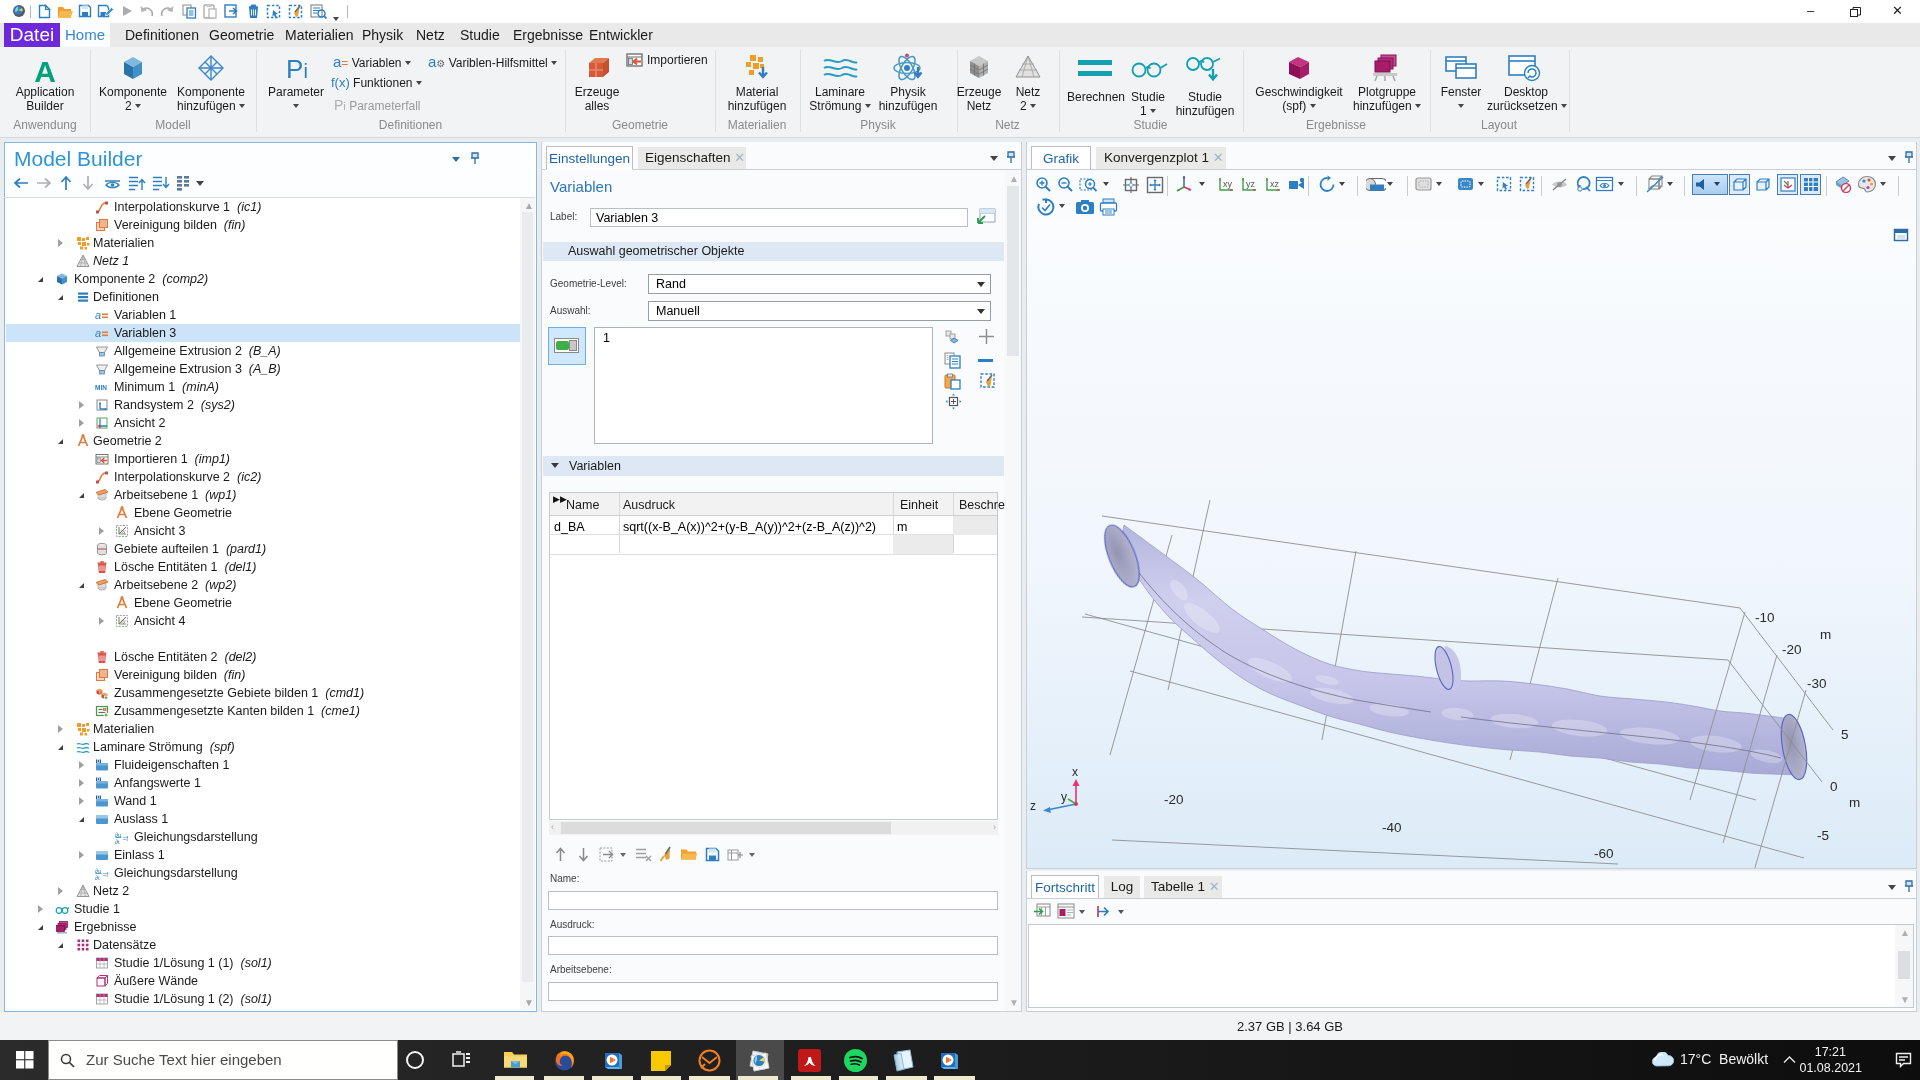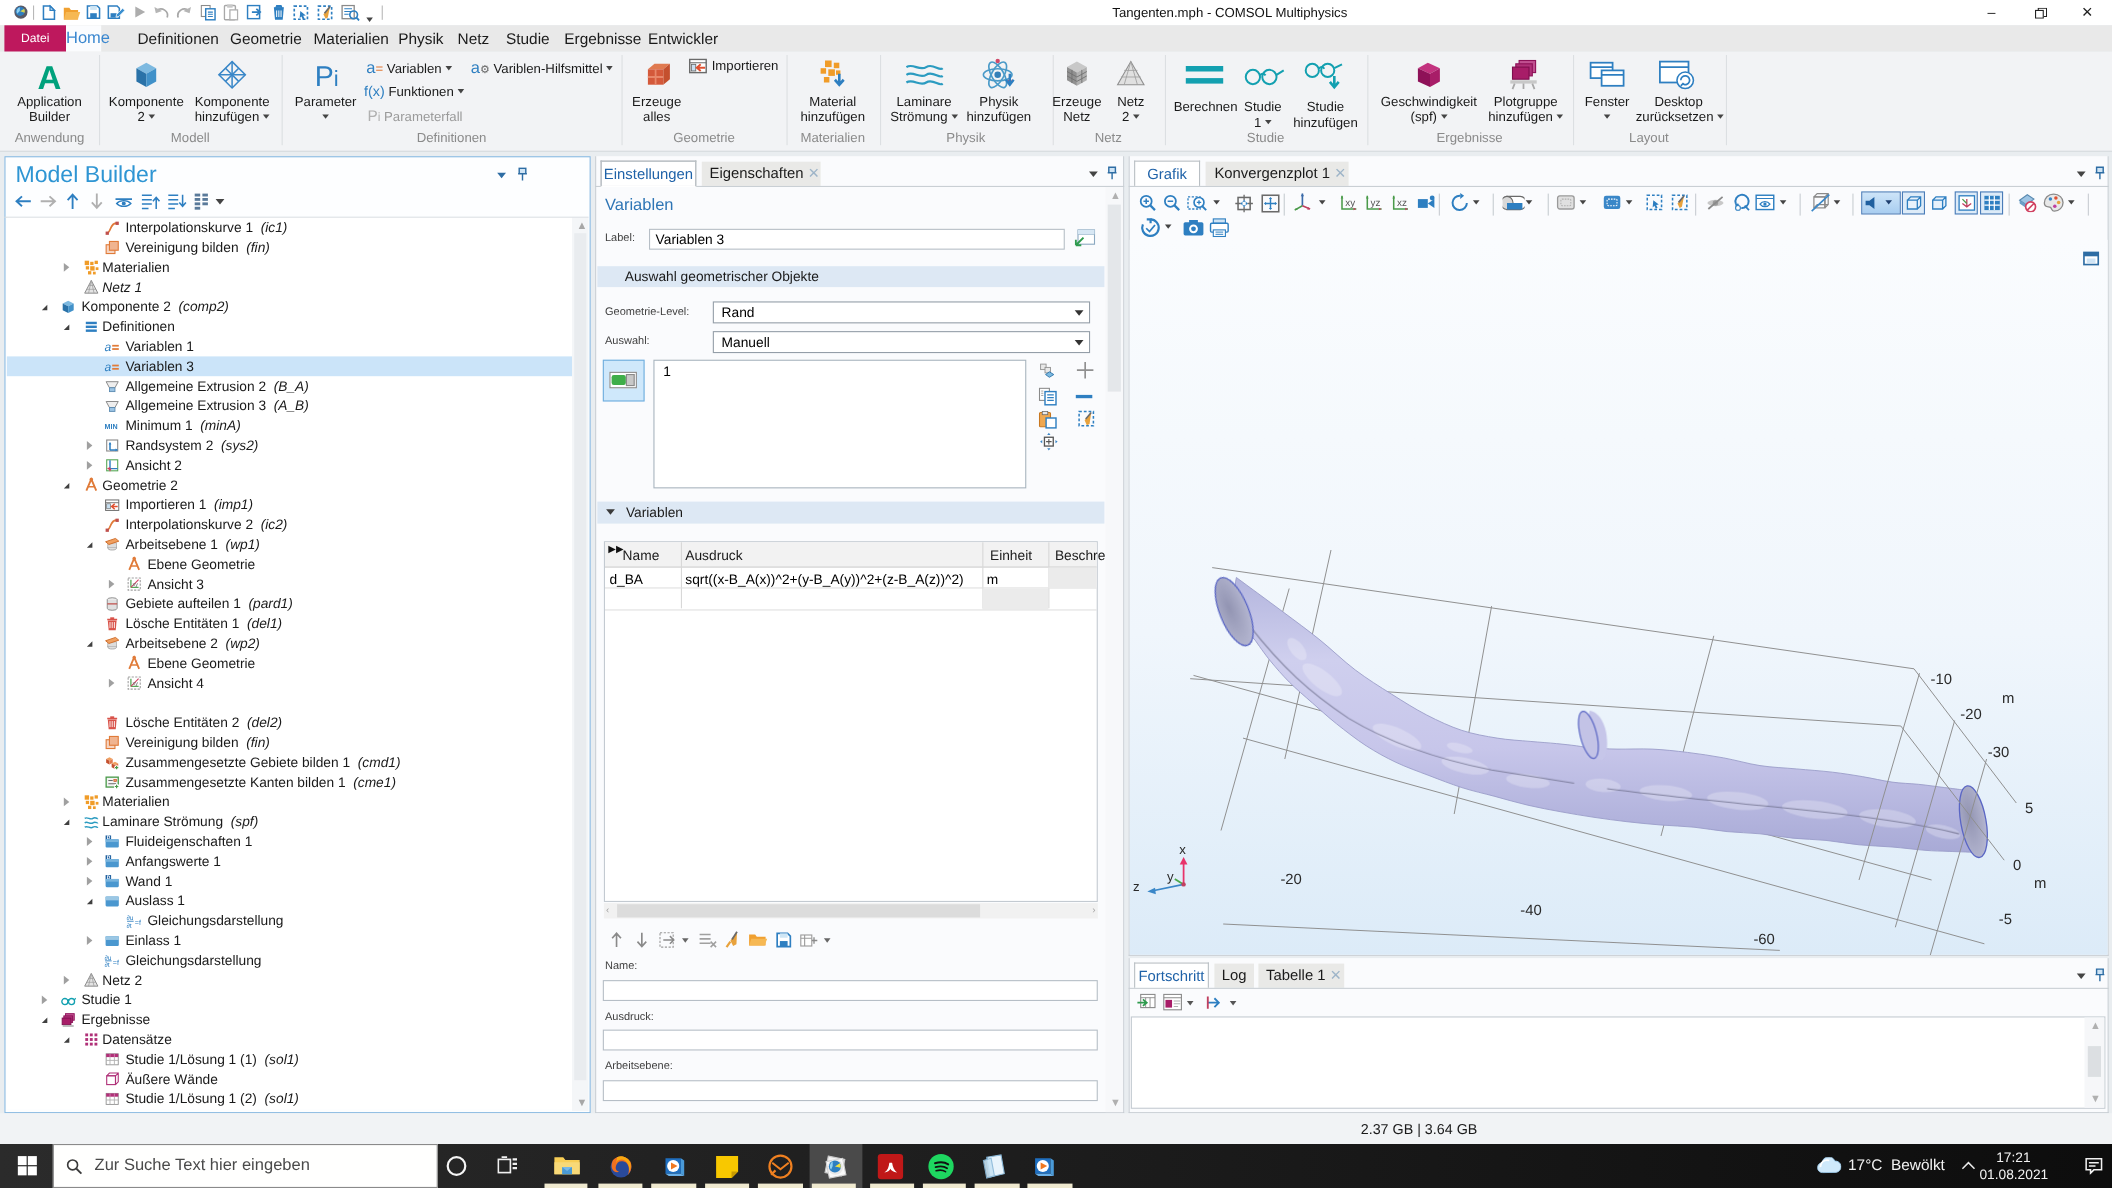--- a/index.html
+++ b/index.html
@@ -5,22 +5,22 @@
 *{margin:0;padding:0;box-sizing:border-box;}
 html,body{width:1920px;height:1080px;overflow:hidden;font-family:"Liberation Sans",sans-serif;background:#e9edf0;}
 .abs{position:absolute;}
 #stage{position:relative;width:1920px;height:1080px;}
 
 #titlebar{left:0;top:0;width:1920px;height:23px;background:#fff;}
 #title-text{left:316px;top:4px;width:1604px;text-align:center;font-size:12px;color:#111;}
 .winbtn{top:0px;height:23px;width:45px;color:#222;font-size:13px;text-align:center;line-height:22px;}
 
 #menurow{left:0;top:23px;width:1920px;height:24px;background:#e9e9e9;}
-#datei{left:4px;top:23px;width:56px;height:24px;background:#be185d;color:#fff;font-size:11px;text-align:center;line-height:24px;}
-#hometab{left:60px;top:23px;width:32px;height:24px;background:#fbfcfe;color:#3a87cf;font-size:15px;text-align:center;line-height:24px;}
+#datei{left:4px;top:23px;width:56px;height:24px;background:#6d28d9;color:#fff;font-size:19px;text-align:center;line-height:24px;}
+#hometab{left:60px;top:23px;width:50px;height:24px;background:#fbfcfe;color:#3a87cf;font-size:15px;text-align:center;line-height:24px;}
 .mtab{top:23px;height:24px;color:#1a1a1a;font-size:14px;line-height:24px;}
 
 #ribbon{left:0;top:47px;width:1920px;height:91px;background:#f2f3f5;border-bottom:1px solid #d4d9dd;}
 .rsep{top:3px;width:1px;height:82px;background:#dcdfe2;}
 .rlabel{top:71px;height:14px;font-size:12px;color:#8a8a8a;text-align:center;}
 .rbig{top:39px;font-size:12px;color:#1a1a1a;text-align:center;line-height:13.5px;white-space:pre;}
 .ricon{top:6px;}
 .rsmall{font-size:12px;color:#1a1a1a;white-space:nowrap;}
 .gray{color:#9a9a9a;}
 .dd{display:inline-block;width:0;height:0;border-left:3.5px solid transparent;border-right:3.5px solid transparent;border-top:4px solid #444;vertical-align:2px;}
@@ -49,21 +49,20 @@
 #taskbar{left:0;top:1040px;width:1920px;height:40px;background:linear-gradient(90deg,#2b2b2b,#1b1b1b 55%,#0d0d0d);}
 .tbunder{position:absolute;top:36px;height:4px;background:#efe9cf;}
 #status{left:0;top:1012px;width:1920px;height:28px;background:#f1f3f5;}
 svg{display:block;}
 </style>
 </head>
 <body>
 <div id="stage">
 
 <div class="abs" id="titlebar"></div>
-<div class="abs" id="title-text">Tangenten.mph - COMSOL Multiphysics</div>
 <div class="abs winbtn" style="left:1788px;">–</div>
     <svg class="abs" style="left:1850px;top:7px;" width="11" height="10" viewBox="0 0 11 10">
       <rect x="0.5" y="2.5" width="7" height="7" fill="none" stroke="#222"></rect>
       <path d="M3,2.5 V0.5 H10.5 V8 H8" fill="none" stroke="#222"></path>
     </svg>
     <div class="abs winbtn" style="left:1875px;font-size:13px;">✕</div>
 <div class="abs" id="qat">
 <svg class="abs" style="left:12px;top:4px;" width="14" height="14" viewBox="0 0 14 14">
         <circle cx="7" cy="7" r="6" fill="#5a5a66"></circle>
         <circle cx="6.3" cy="6.3" r="4.2" fill="#2e7fc1"></circle>

